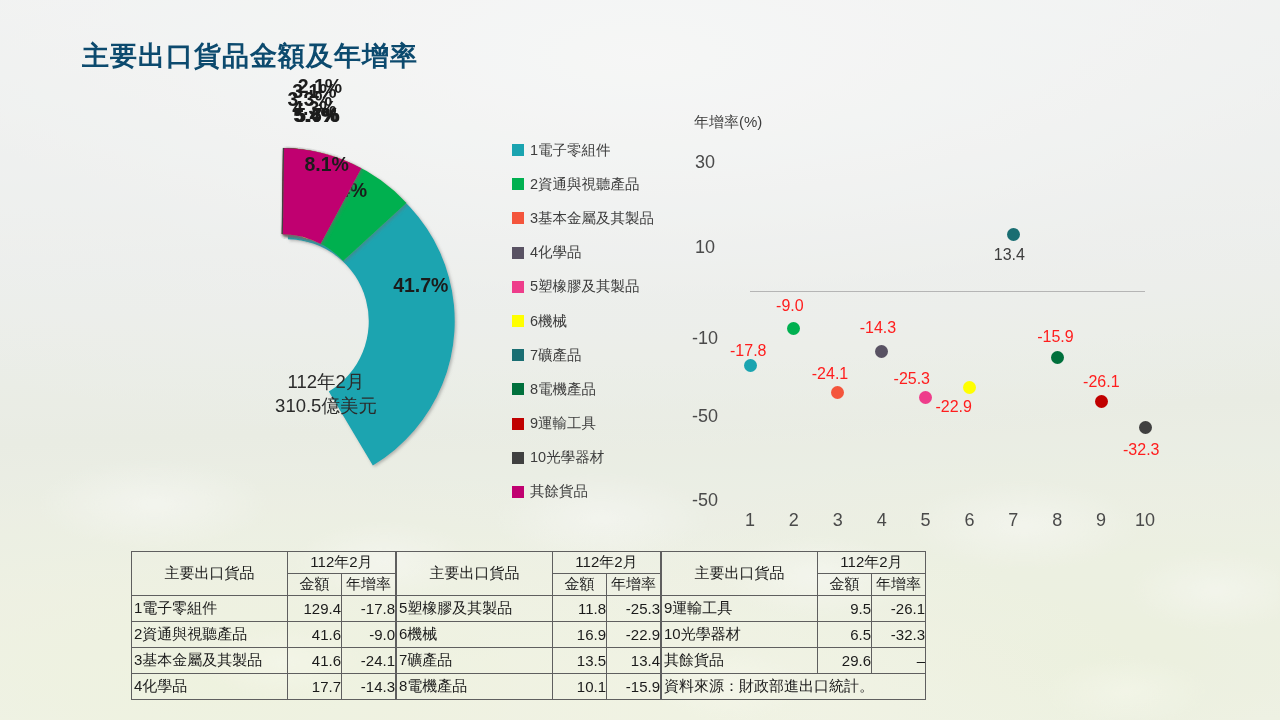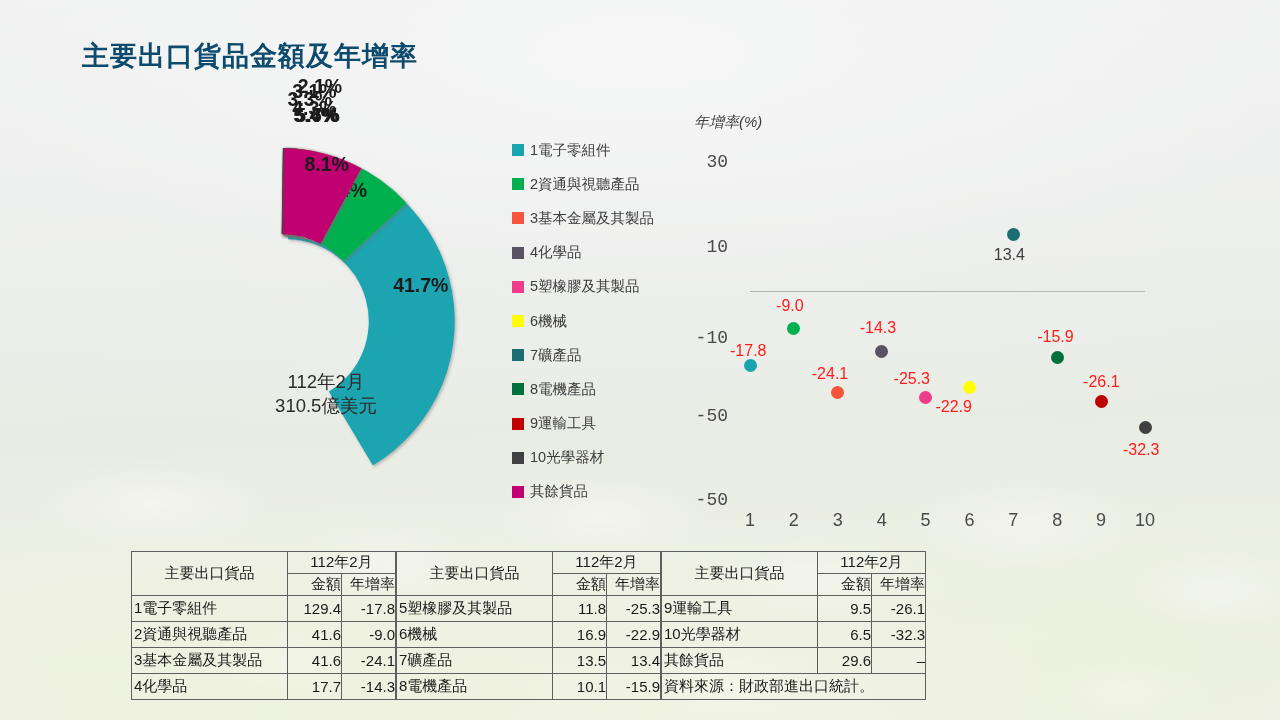--- a/index.html
+++ b/index.html
@@ -52,35 +52,35 @@
   }
 
   
   #legend{position:absolute;left:512px;top:133px;width:180px;z-index:5;}
   .lg-row{display:flex;align-items:center;height:34.2px;}
   .lg-sw{width:12px;height:12px;flex:0 0 12px;margin-right:6px;}
   .lg-tx{font-size:14.5px;color:#3d3d3d;white-space:nowrap;}
 
   
   #scatter{position:absolute;left:680px;top:108px;width:500px;height:432px;z-index:5;}
-  #sc-ytitle{position:absolute;left:14px;top:5px;font-size:15px;color:#3d3d3d;white-space:nowrap;font-style:italic;}
-  .sc-ytick{position:absolute;font-size:18px;color:#4a4a4a;text-align:right;width:46px;font-family:Liberation Mono, monospace;}
+  #sc-ytitle{position:absolute;left:14px;top:5px;font-size:15px;color:#3d3d3d;white-space:nowrap;}
+  .sc-ytick{position:absolute;font-size:18px;color:#4a4a4a;text-align:center;width:46px;}
   .sc-xtick{position:absolute;font-size:18px;color:#4a4a4a;text-align:center;width:34px;top:402px;}
   #sc-zero{position:absolute;left:68px;top:182px;width:395px;height:1px;background:#b5b5b5;}
   .sc-dot{position:absolute;width:13px;height:13px;border-radius:50%;}
   .sc-val{position:absolute;font-size:16px;font-weight:normal;white-space:nowrap;color:#ff1d1d;}
   .sc-val.pos{color:#3d3d3d;}
 
   
   #tables{position:absolute;left:131px;top:551px;z-index:6;display:flex;}
   table{border-collapse:collapse;font-size:15px;color:#1b1b1b;}
   table td,table th{border:1px solid #5f5f5f;font-weight:normal;padding:0;}
   .th-name{text-align:center;height:42px;}
   .th-period{text-align:center;height:21px;}
-  .th-sub{text-align:right;height:21px;}
+  .th-sub{text-align:center;height:21px;}
   .c-name{padding-left:2px;height:25px;white-space:nowrap;}
   .c-num{text-align:right;height:25px;}
   .src{padding-left:2px;height:25px;white-space:nowrap;border-left:1px solid #5f5f5f;}
 </style>
 </head>
 <body>
 
 <div id="bg">
   <div class="layerA"></div>
   <div class="layerB"></div>

